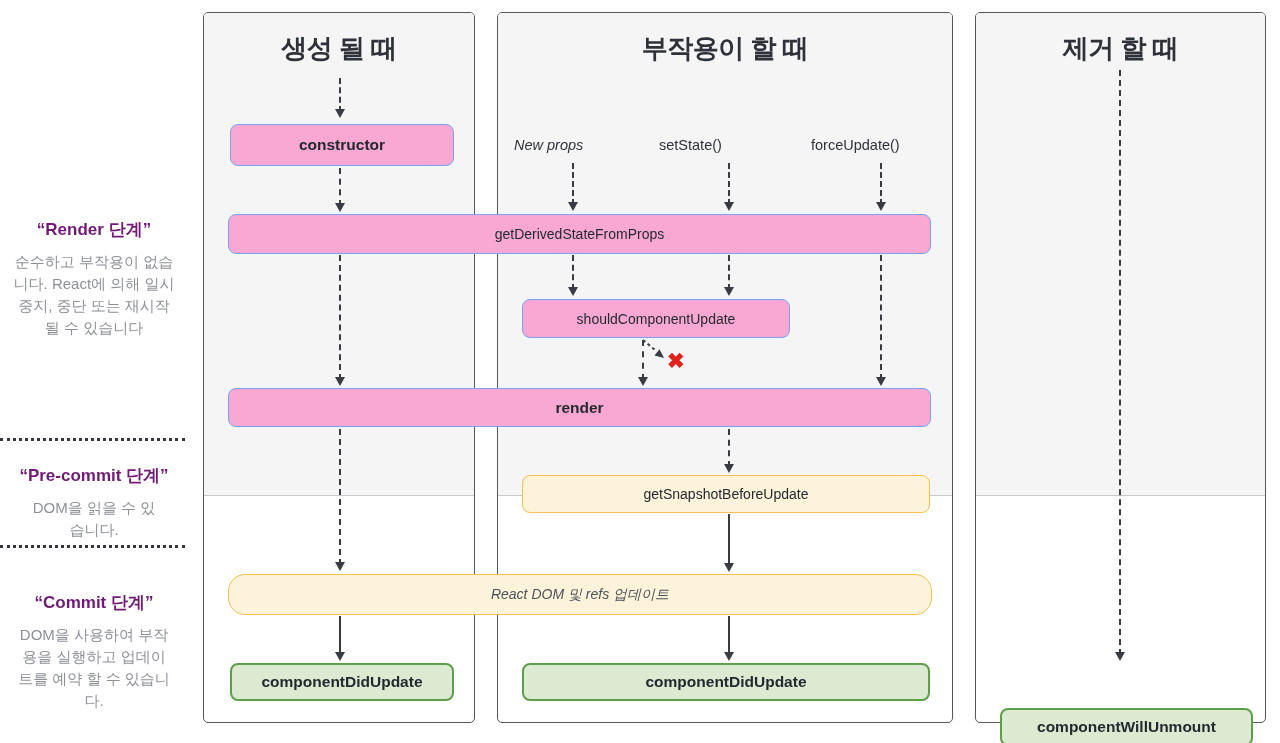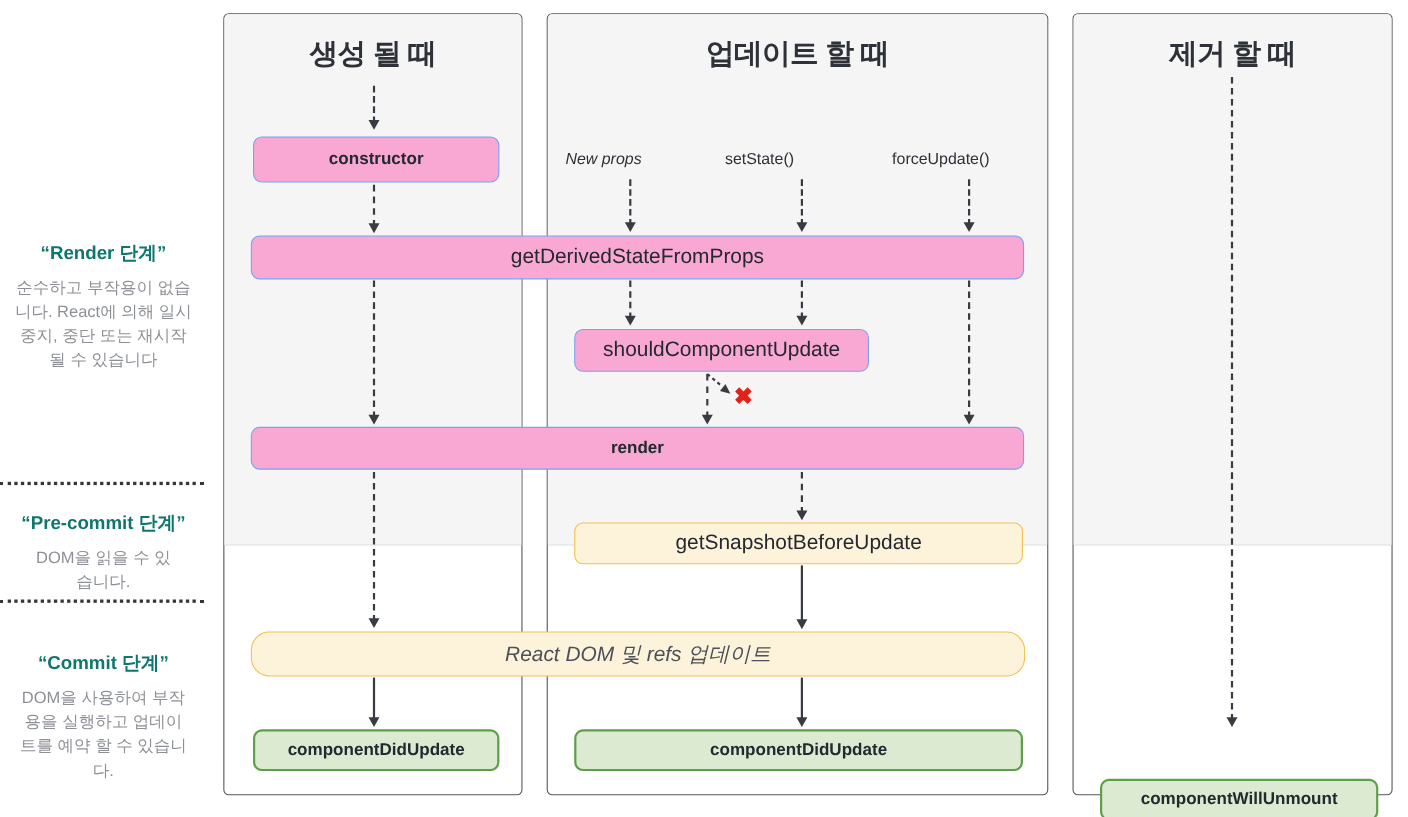--- a/index.html
+++ b/index.html
@@ -14,21 +14,21 @@
                   border-radius:4px 4px 0 0; }
   #panel-mount   { left:203px; width:272px; }
   #panel-update  { left:497px; width:456px; }
   #panel-unmount { left:975px; width:291px; }
 
   .col-title { position:absolute; top:31px; font-size:26px; font-weight:600;
                color:#2e3238; text-align:center; letter-spacing:-0.5px; }
 
   
   .box { position:absolute; box-sizing:border-box; display:flex; align-items:center;
-         justify-content:center; font-size:19px; color:#24292f; border-radius:8px;
+         justify-content:center; font-size:14px; color:#24292f; border-radius:8px;
          white-space:nowrap; }
   .box.blue   { background:#f9a8d4; border:1.5px solid #76a4f3; }
   .box.yellow { background:#fdf3da; border:1.5px solid #f2c14e; }
   .box.green  { background:#dcead2; border:2px solid #5e9e4a; }
   .box.bold   { font-weight:700; font-size:15.5px; }
   .box.italic { font-style:italic; color:#4c5058; }
 
   
   .trigger { position:absolute; top:137px; width:140px; text-align:left;
              font-size:14.5px; color:#2e3238; }
@@ -42,42 +42,42 @@
   .arrow .head { position:absolute; bottom:0; left:0; width:0; height:0;
                  border-left:5px solid transparent; border-right:5px solid transparent;
                  border-top:9px solid #383c42; }
   .branch-svg { position:absolute; }
 
   .red-x { position:absolute; color:#e0221a; font-size:21px; font-weight:900;
            line-height:21px; }
 
   
   .side-block { position:absolute; left:2px; width:184px; text-align:center; }
-  .side-title { font-size:17px; font-weight:700; color:#0f766e; margin:0 0 8px 0; }
+  .side-title { font-size:17px; font-weight:700; color:#701a75; margin:0 0 8px 0; }
   .side-desc  { font-size:15px; line-height:22px; color:#8d9096; margin:10px; }
   .dotline { position:absolute; left:0; width:185px; height:0;
              border-top:3px dotted #33363b; }
 </style>
 </head>
 <body>
 
 <div class="stage">
 
   <div class="panel" id="panel-mount">
     <div class="shade"></div>
   </div>
   <div class="panel" id="panel-update">
     <div class="shade"></div>
   </div>
   <div class="panel" id="panel-unmount">
     <div class="shade"></div>
   </div>
 
   <div class="col-title" style="left:203px;width:272px;">생성 될 때</div>
-  <div class="col-title" style="left:497px;width:456px;">업데이트 할 때</div>
+  <div class="col-title" style="left:497px;width:456px;">부작용이 할 때</div>
   <div class="col-title" style="left:975px;width:291px;">제거 할 때</div>
 
   <div class="side-block" style="top:218px;">
     <p class="side-title">“Render 단계”</p>
     <p class="side-desc">순수하고 부작용이 없습니다. React에 의해 일시 중지, 중단 또는 재시작 될 수 있습니다</p>
   </div>
   <div class="dotline" style="top:438px;"></div>
   <div class="side-block" style="top:464px;">
     <p class="side-title">“Pre-commit 단계”</p>
     <p class="side-desc" style="padding:0 14px;">DOM을 읽을 수 있습니다.</p>

